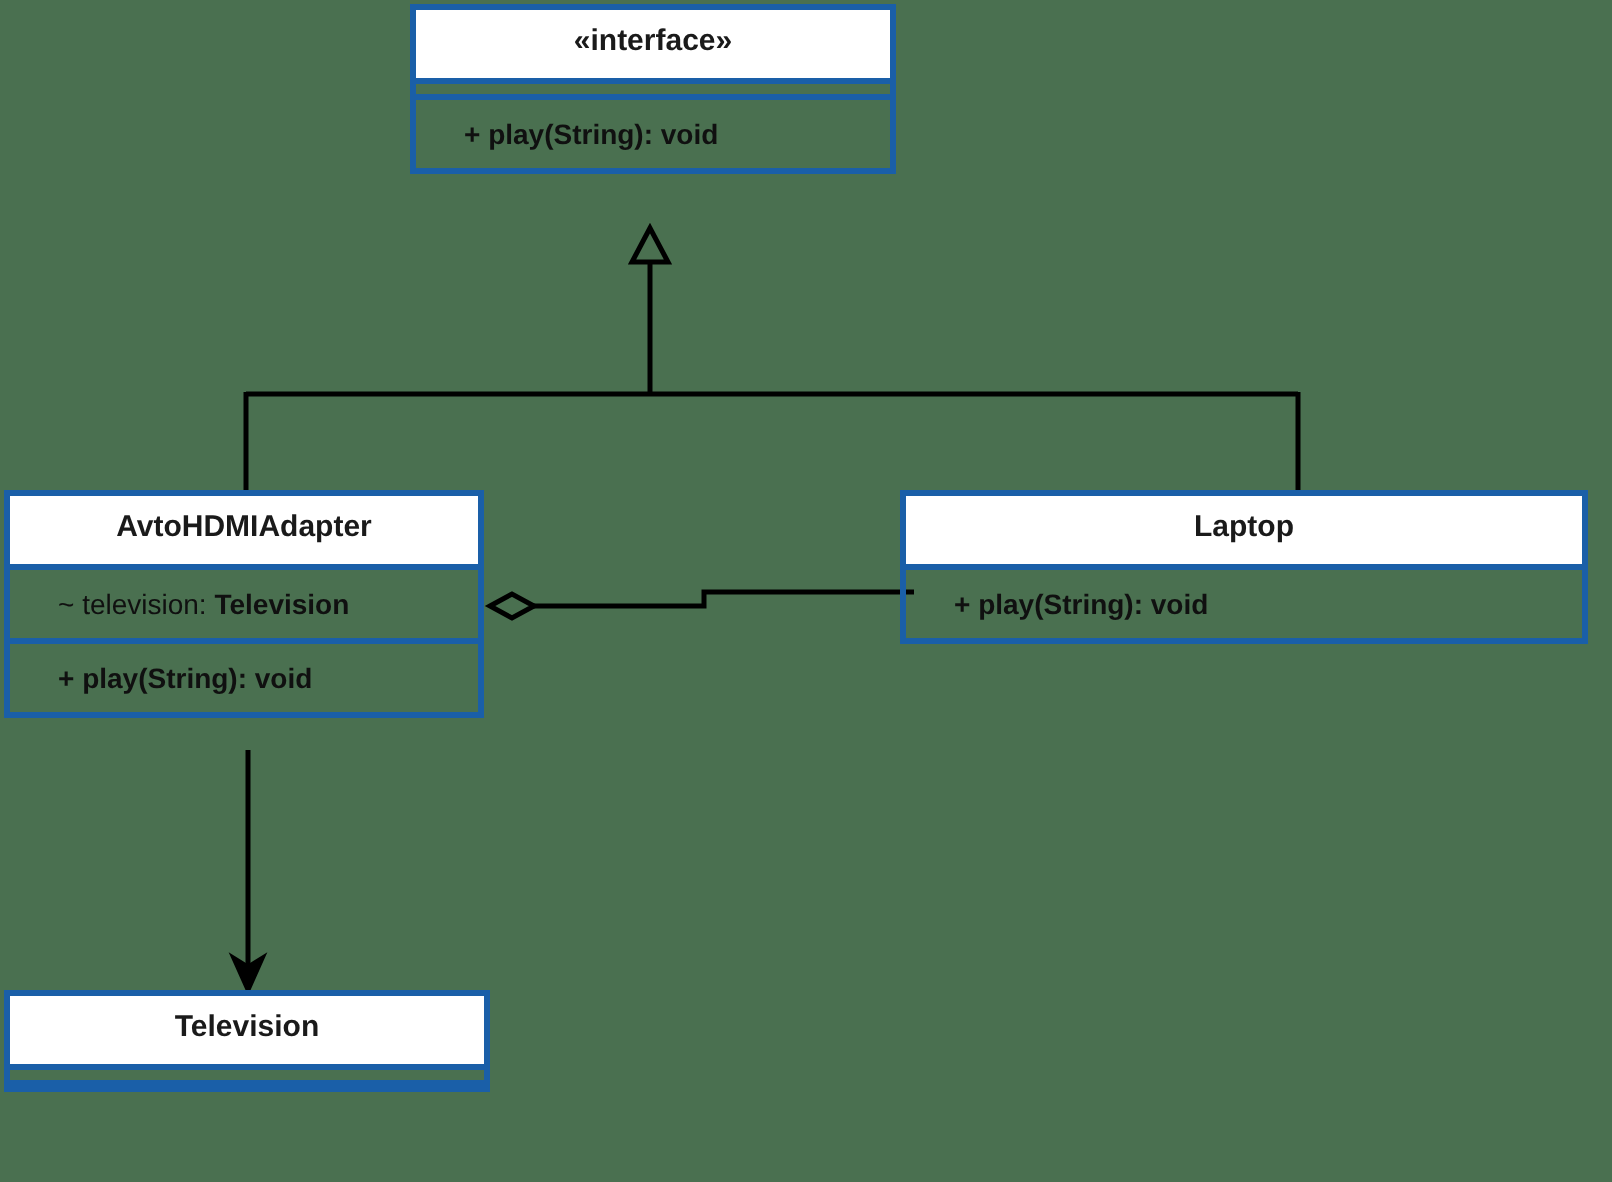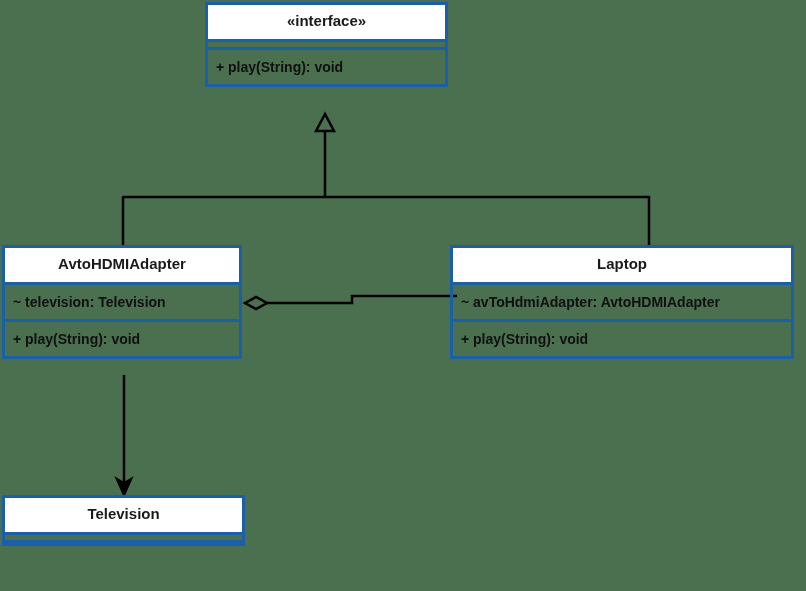--- a/index.html
+++ b/index.html
@@ -53,35 +53,35 @@
     display: block;
     font-weight: bold;
   }
   .uml-compartment-empty {
     height: 5px;
     border-bottom: 3px solid #1a5fa8;
     background: transparent;
   }
   .uml-compartment {
     box-sizing: border-box;
-    padding: 9px 8px 9px 8px;
+    padding: 9px 8px 9px 24px;
     font-size: 14px;
     color: #101010;
     font-weight: bold;
     background: transparent;
     white-space: nowrap;
   }
   .uml-compartment.divider {
     border-bottom: 3px solid #1a5fa8;
   }
   .attr-type-bold {
     font-weight: bold;
   }
   .attr-name {
-    font-weight: bold;
+    font-weight: normal;
   }
 
   
   #cls-mediaplay  { left: 205px; top: 2px;   width: 243px; }
   #cls-adapter    { left: 2px;   top: 245px; width: 240px; }
   #cls-laptop     { left: 450px; top: 245px; width: 344px; }
   #cls-television { left: 2px;   top: 495px; width: 243px; }
 </style>
 </head>
 <body>
@@ -129,23 +129,20 @@
     <div class="uml-compartment divider">
       <span class="attr-name">~ television: </span><span class="attr-type-bold">Television</span>
     </div>
     <div class="uml-compartment">+ play(String): void</div>
   </div>
 
   <div class="uml-class" id="cls-laptop">
     <div class="uml-header">
       <span class="cname">Laptop</span>
     </div>
-    <div class="uml-compartment divider">
-      <span class="attr-name">~ avToHdmiAdapter: </span><span class="attr-type-bold">AvtoHDMIAdapter</span>
-    </div>
     <div class="uml-compartment">+ play(String): void</div>
   </div>
 
   <div class="uml-class" id="cls-television">
     <div class="uml-header">
       <span class="cname">Television</span>
     </div>
     <div class="uml-compartment-empty"></div>
   </div>
 

